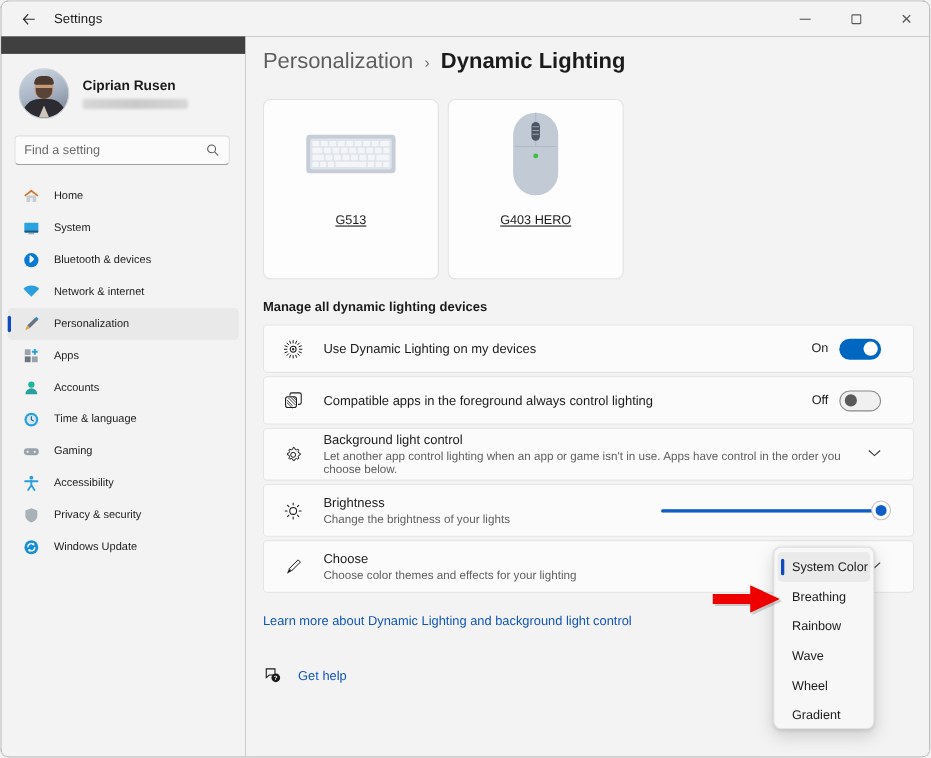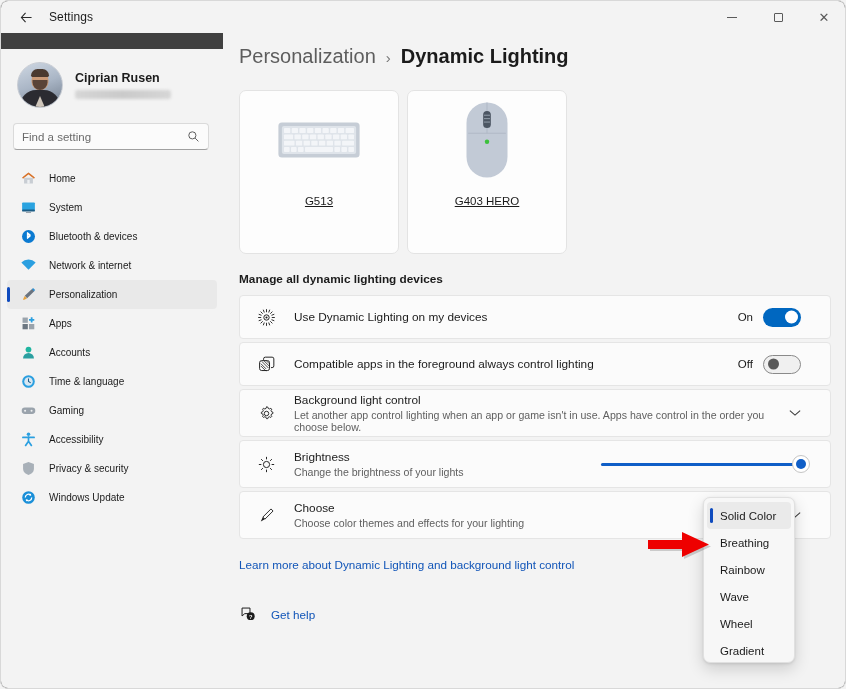--- a/index.html
+++ b/index.html
@@ -670,21 +670,21 @@
           <text x="13" y="15.1" font-size="6.3" fill="#fff" text-anchor="middle" font-family="Liberation Sans, sans-serif" font-weight="bold">?</text>
         </svg>
       </span>
       <span class="gh-label">Get help</span>
     </div>
 
   </div>
 
   <div class="flyout">
     <div class="fly-item selected">
-      <span>Solid Color</span>
+      <span>System Color</span>
     </div>
     <div class="fly-item">
       <span>Breathing</span>
     </div>
     <div class="fly-item">
       <span>Rainbow</span>
     </div>
     <div class="fly-item">
       <span>Wave</span>
     </div>

